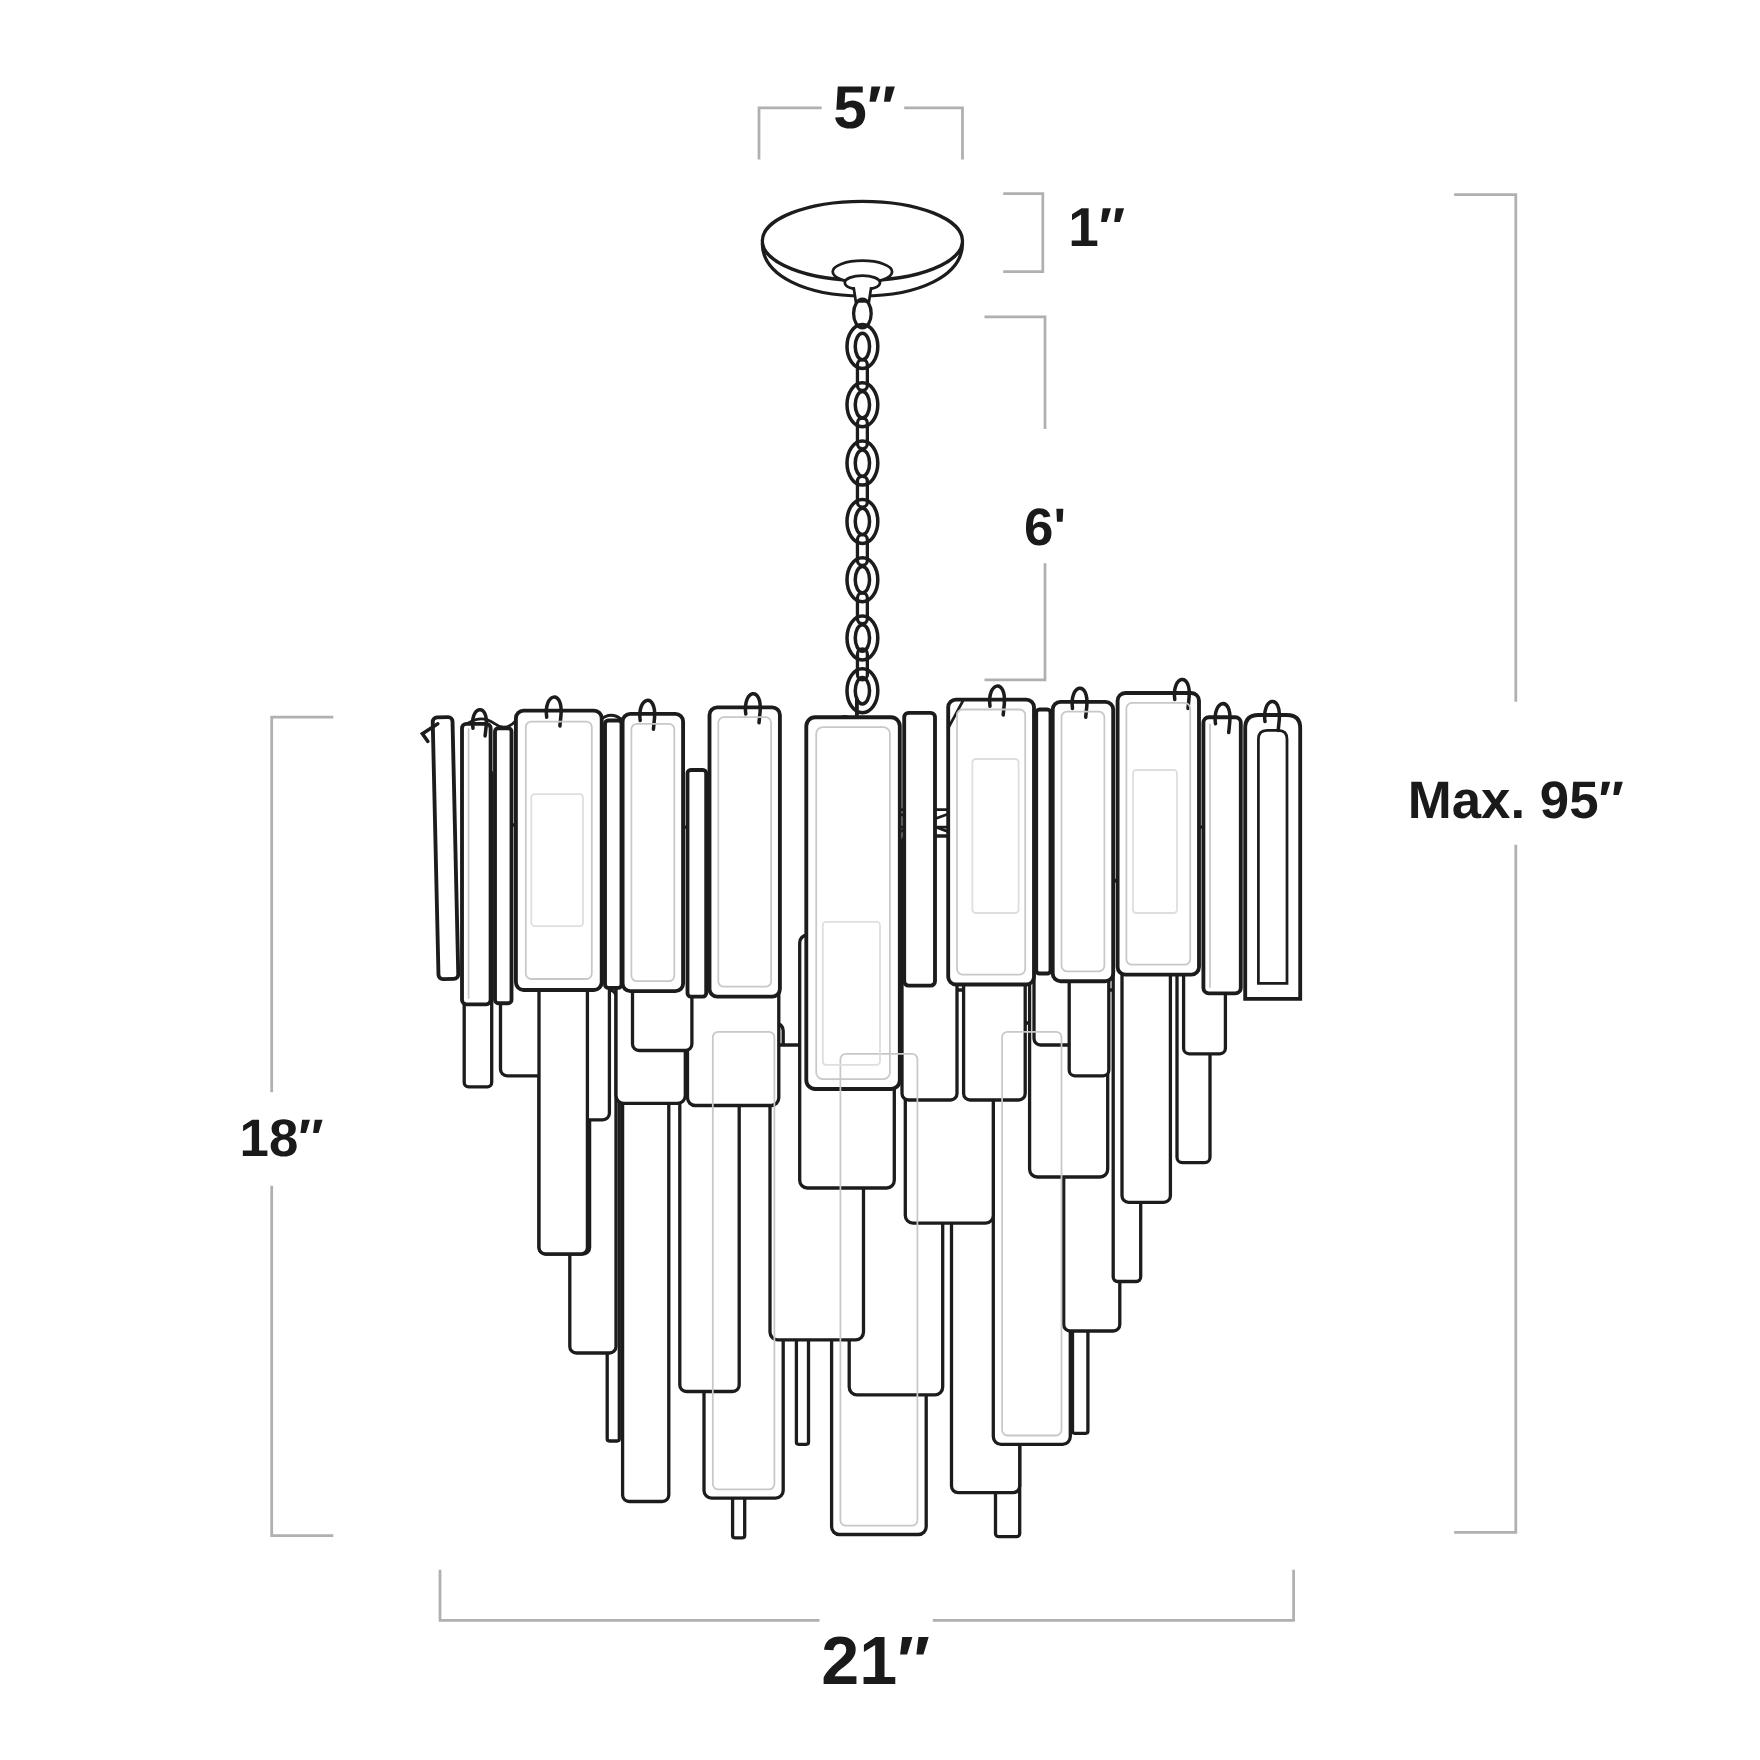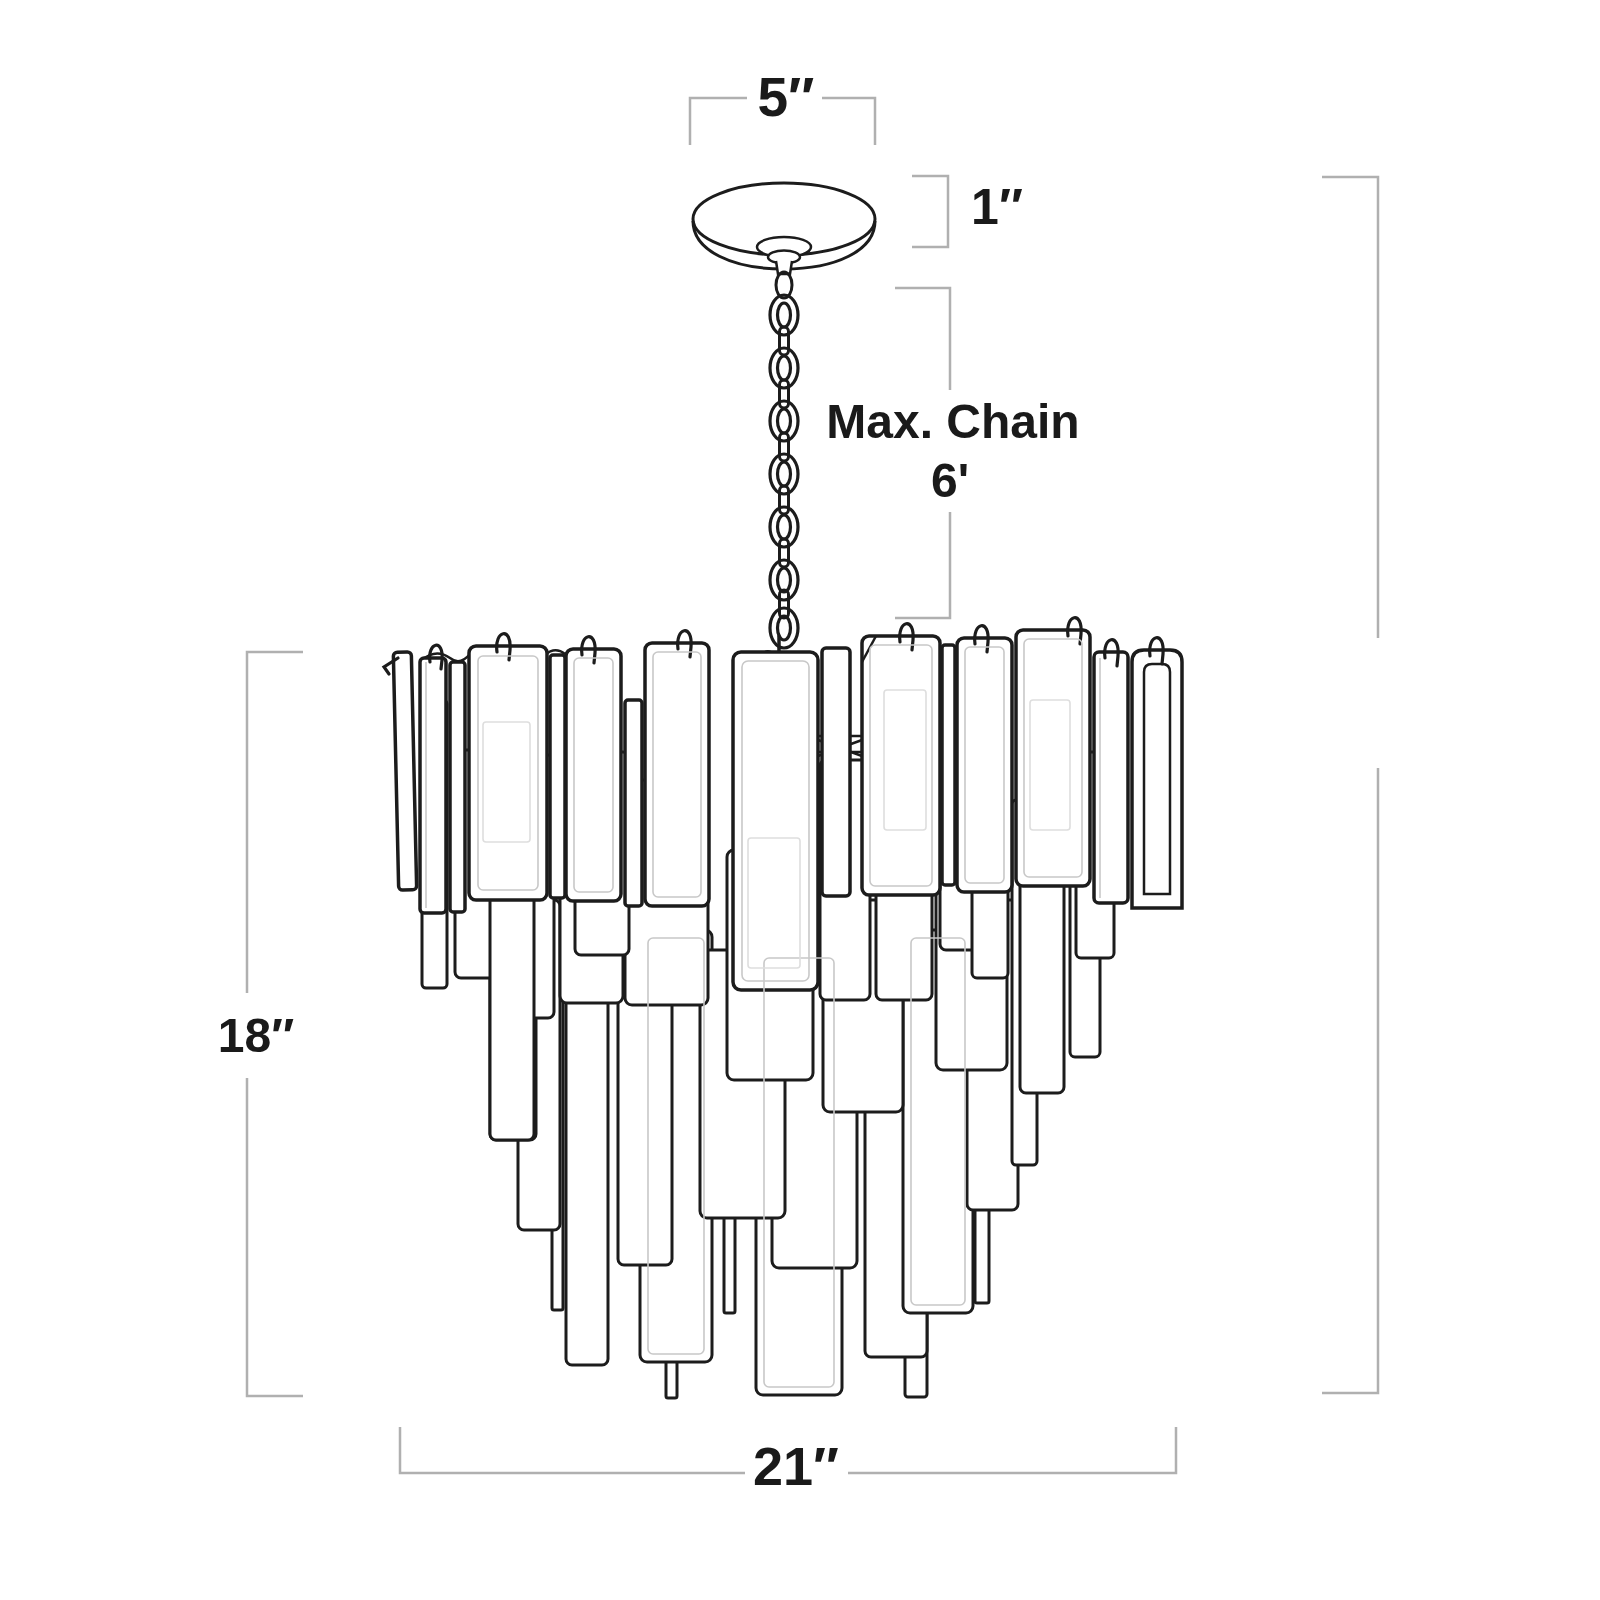--- a/index.html
+++ b/index.html
@@ -15,21 +15,21 @@
     position:absolute;
     transform:translate(-50%,-50%);
     color:#1a1a1a;
     font-weight:600;
     white-space:nowrap;
     letter-spacing:0px;
   }
   .f55{font-size:55px;}
   .f50{font-size:50px;}
   .f48{font-size:48px;}
-  .f54{font-size:54px;}
+  .f54{font-size:62px;margin-top:44px;}
 </style>
 </head>
 <body>
 
 <div class="stage">
 
 <svg width="1600" height="1600" viewBox="0 0 1600 1600">
 
   <g stroke="#b0b0b0" stroke-width="2.5" fill="none">
 
@@ -208,23 +208,23 @@
       <rect x="884" y="690" width="42" height="140" rx="3" stroke="#dedede"></rect>
       <rect x="1030" y="700" width="40" height="130" rx="3" stroke="#dedede"></rect>
     </g>
   </g>
 </svg>
 
 <div class="lbl f55" style="left:786px; top:97px;">5″</div>
 
 <div class="lbl f50" style="left:997px; top:207px;">1″</div>
 
-<div class="lbl f48" style="left:953px; top:421px;">Max. Chain</div>
 
 <div class="lbl f48" style="left:950px; top:480px;">6'</div>
 
 
+<div class="lbl f48" style="left:1378px; top:728px;">Max. 95″</div>
 
 <div class="lbl f48" style="left:256px; top:1035px;">18″</div>
 
 <div class="lbl f54" style="left:796px; top:1466px;">21″</div>
 
 </div>
 
 </body></html>

